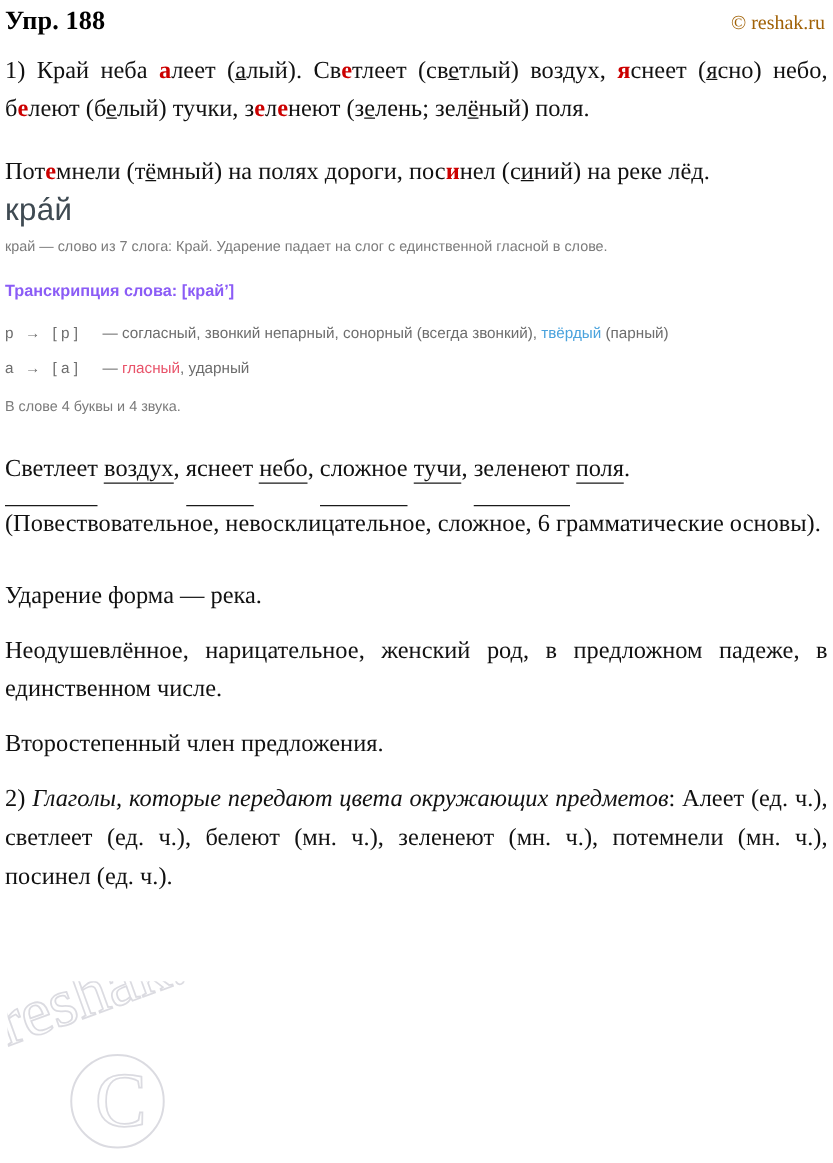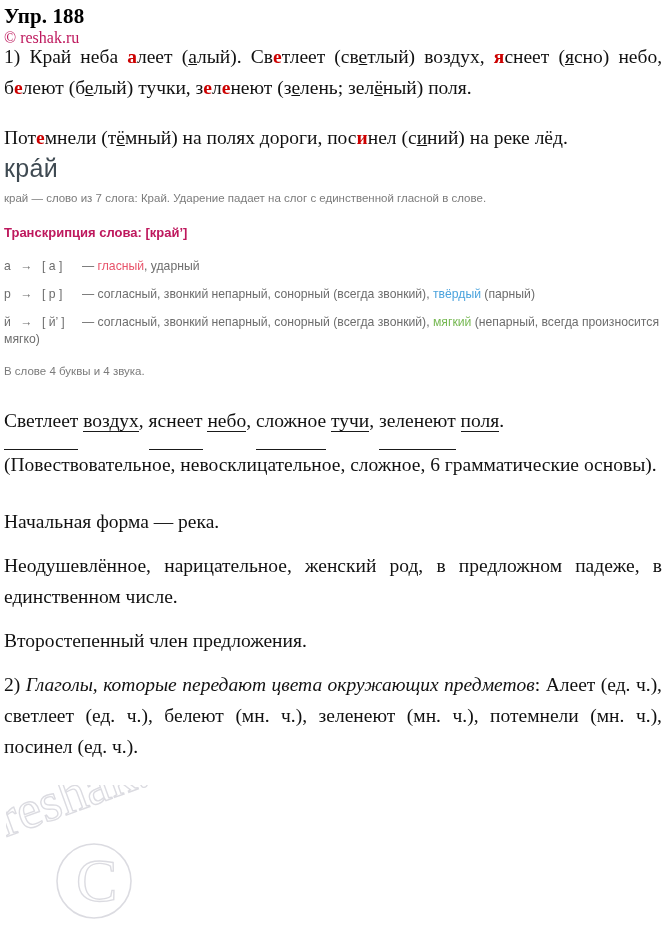--- a/index.html
+++ b/index.html
@@ -23,35 +23,34 @@
     padding: 4px 2px 0 2px;
   }
 
   
   .header {
     display: flex;
     align-items: baseline;
     justify-content: space-between;
     padding: 0 4px 0 2px;
     height: 26px;
-    flex-direction: column;
   }
   .ex-title {
     font-family: "Liberation Serif", serif;
     font-weight: bold;
     font-size: 21px;
     line-height: 24px;
     color: #000;
     letter-spacing: 0.1px;
   }
   .copyright {
     font-family: "Liberation Serif", serif;
     font-size: 16px;
     line-height: 20px;
-    color: #be185d;
+    color: #a16207;
     text-align: right;
   }
 
   
   .serif-p {
     font-family: "Liberation Serif", serif;
     font-size: 19.5px;
     line-height: 31px;
     color: #111;
     text-align: justify;
@@ -96,21 +95,21 @@
   .phon-note {
     font-size: 11.5px;
     line-height: 16px;
     color: #7b7b7b;
     margin-bottom: 18px;
   }
   .phon-transcription {
     font-size: 13px;
     line-height: 18px;
     font-weight: bold;
-    color: #be185d;
+    color: #8b5cf6;
     margin-bottom: 16px;
   }
   .phon-row {
     font-size: 12.2px;
     line-height: 17px;
     color: #6d6d6d;
     margin-bottom: 11px;
     display: block;
   }
   .phon-row .col-letter {
@@ -185,48 +184,45 @@
     <div class="phon">
 
       <div class="phon-word">крáй</div>
 
       <div class="phon-note">край — слово из 7 слога: Край. Ударение падает на слог с единственной гласной в слове.</div>
 
       <div class="phon-transcription">Транскрипция слова: [край’]</div>
 
 
       <div class="phon-row">
+        <span class="col-letter">р</span><span class="col-arrow">→</span><span class="col-sound">[ р ]</span><span class="col-desc">— </span><span class="col-desc">согласный, звонкий непарный, сонорный (всегда звонкий), </span><span class="tv">твёрдый</span><span class="col-desc"> (парный)</span>
+      </div>
+
+      <div class="phon-row">
         <span class="col-letter">а</span><span class="col-arrow">→</span><span class="col-sound">[ а ]</span><span class="col-desc">— </span><span class="col-desc"></span><span class="gl">гласный</span><span class="col-desc">, ударный</span>
       </div>
 
-      <div class="phon-row">
-        <span class="col-letter">р</span><span class="col-arrow">→</span><span class="col-sound">[ р ]</span><span class="col-desc">— </span><span class="col-desc">согласный, звонкий непарный, сонорный (всегда звонкий), </span><span class="tv">твёрдый</span><span class="col-desc"> (парный)</span>
-      </div>
-
-      <div class="phon-row">
-        <span class="col-letter">й</span><span class="col-arrow">→</span><span class="col-sound">[ й’ ]</span><span class="col-desc">— </span><span class="col-desc">согласный, звонкий непарный, сонорный (всегда звонкий), </span><span class="mg">мягкий</span><span class="col-desc"> (непарный, всегда произносится мягко)</span>
-      </div>
 
       <div class="phon-summary">В слове 4 буквы и 4 звука.</div>
     </div>
 
     <div class="gap-lg"></div>
 
     <p class="serif-p"><span class="mark-verb">Светлеет</span> <span class="mark-noun">воздух</span><span>, </span><span class="mark-verb">яснеет</span> <span class="mark-noun">небо</span><span>, </span><span class="mark-verb">сложное</span> <span class="mark-noun">тучи</span><span>, </span><span class="mark-verb">зеленеют</span> <span class="mark-noun">поля</span><span>.</span></p>
 
     <div class="gap-sm"></div>
 
     <p class="serif-p">(Повествовательное, невосклицательное, сложное, 6 грамматические основы).</p>
 
     <div class="gap-sm"></div>
 
 
     <div class="gap-sm"></div>
 
-    <p class="serif-p">Начальная форма — река.</p>
+    <p class="serif-p">Ударение форма — река.</p>
 
     <div class="gap-sm"></div>
 
     <p class="serif-p">Неодушевлённое, нарицательное, женский род, в предложном падеже, в единственном числе.</p>
 
     <div class="gap-sm"></div>
 
     <p class="serif-p">Второстепенный член предложения.</p>
 
     <div class="gap-sm"></div>

